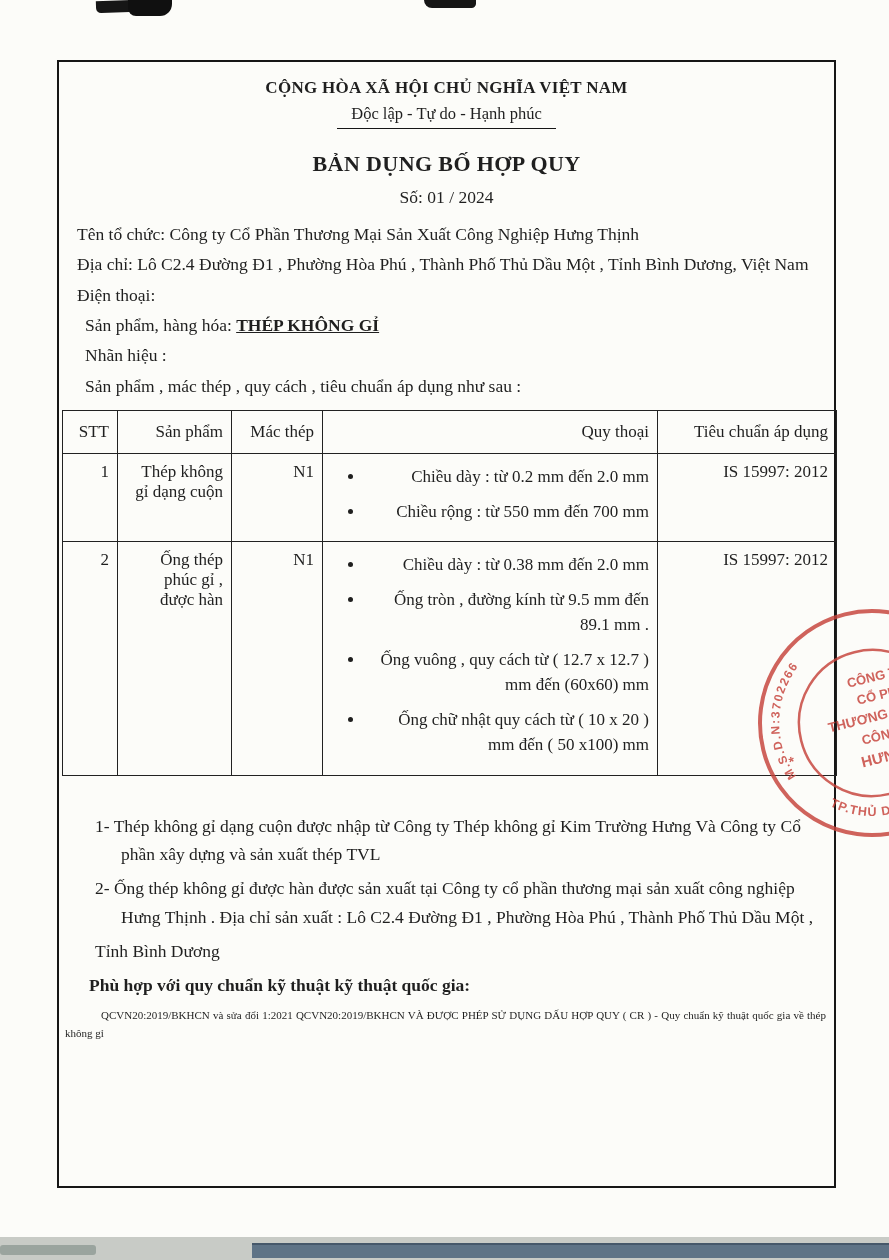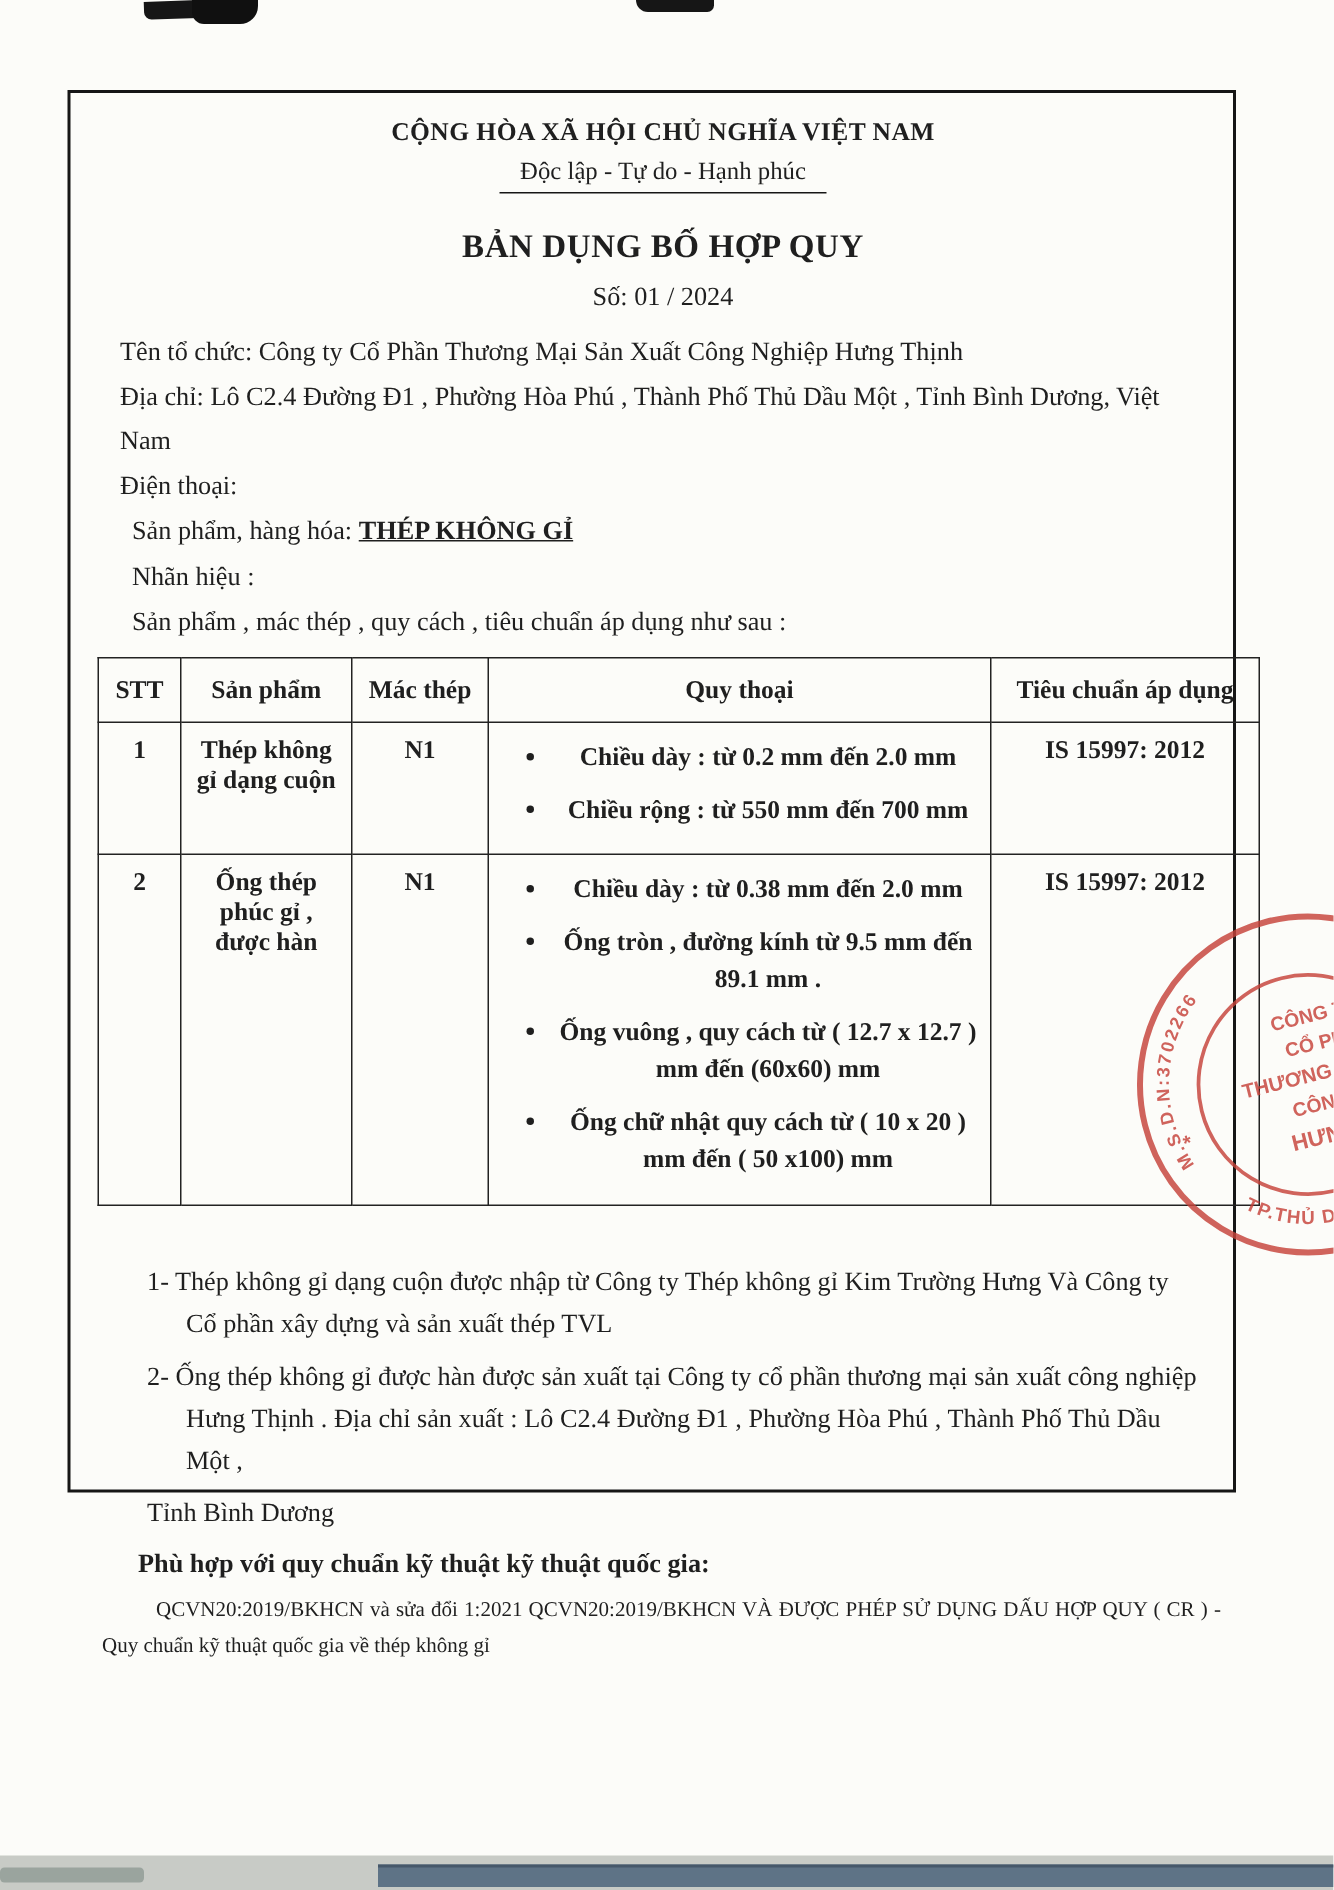--- a/index.html
+++ b/index.html
@@ -17,23 +17,23 @@
   .artifact{position:absolute;background:#161616;}
   .a1{left:96px;top:0;width:72px;height:12px;border-radius:0 0 10px 5px;transform:rotate(-2deg);}
   .a1b{left:128px;top:0;width:44px;height:16px;border-radius:0 0 12px 8px;background:#101010;}
   .a2{left:424px;top:0;width:52px;height:8px;border-radius:0 0 5px 9px;}
   .bottom-band{position:absolute;left:0;top:1237px;width:889px;height:23px;background:#c8cbc6;}
   .bottom-strip{position:absolute;left:252px;top:1243px;width:637px;height:13px;background:#5e7386;border-top:2px solid #46586a;}
   .bottom-strip2{position:absolute;left:0;top:1245px;width:96px;height:10px;background:#9aa49e;border-radius:3px;}
 
   
   .doc-border{
-    position:absolute;left:45px;top:60px;width:779px;height:935px;
+    position:absolute;left:57px;top:60px;width:779px;height:1128px;
     border:2px solid #161616;box-sizing:border-box;
-    padding:12px 0 0 15px;
+    padding:12px 0 0 0;
     background:transparent;
   }
   .center{text-align:center;}
   .nat-line1{font-weight:bold;font-size:17px;letter-spacing:.3px;margin-top:4px;}
   .nat-line2-wrap{margin-top:6px;}
   .nat-line2{display:inline-block;font-weight:normal;font-size:16.5px;border-bottom:1.6px solid #161616;padding:0 14px 4px 14px;}
   .doc-title{font-weight:bold;font-size:22px;letter-spacing:.4px;margin-top:22px;}
   .doc-number{font-size:17.5px;margin-top:10px;}
 
   .body-text{font-size:17.5px;line-height:1.62;}
@@ -45,38 +45,38 @@
     border-collapse:collapse;
     table-layout:fixed;
     width:774px;
     margin:10px 0 0 3px;
     font-size:17px;
   }
   table.spec th, table.spec td{
     border:1.4px solid #222;
     vertical-align:top;
     padding:8px 8px;
-    font-weight:bold;
-    text-align:center;
+    font-weight:normal;
+    text-align:right;
   }
   table.spec th{height:26px;vertical-align:middle;}
   col.c-stt{width:55px;} col.c-sp{width:114px;} col.c-mt{width:91px;}
   col.c-qc{width:335px;} col.c-tc{width:179px;}
   td.stt, th.stt{text-align:center;}
   td.sp{text-align:justify;padding-left:12px;padding-right:14px;}
   td.mt{padding-left:26px;}
   td.qc ul{margin:2px 0 0 0;padding-left:34px;list-style:disc outside;}
   td.qc li{margin-bottom:9px;line-height:1.5;padding-left:4px;}
   td.tc{padding-left:10px;}
 
   .notes{margin-top:36px;}
   .note{font-size:17.5px;line-height:1.62;margin:6px 20px 6px 62px;text-indent:-26px;}
   .plain-line{font-size:17.5px;line-height:1.62;margin:4px 20px 0 36px;}
   .conf-line{font-size:17.5px;line-height:1.62;margin:6px 20px 0 30px;font-weight:bold;}
-  .reg-para{font-size:14px;line-height:1.7;margin:6px 8px 0 6px;text-align:justify;text-indent:36px;}
+  .reg-para{font-size:11px;line-height:1.7;margin:6px 8px 0 6px;text-align:justify;text-indent:36px;}
 
   
   .stamp{position:absolute;left:732px;top:583px;width:280px;height:280px;opacity:.82;}
   .stamp svg{display:block;}
 </style>
 </head>
 <body>
 
 <div class="page">
 

